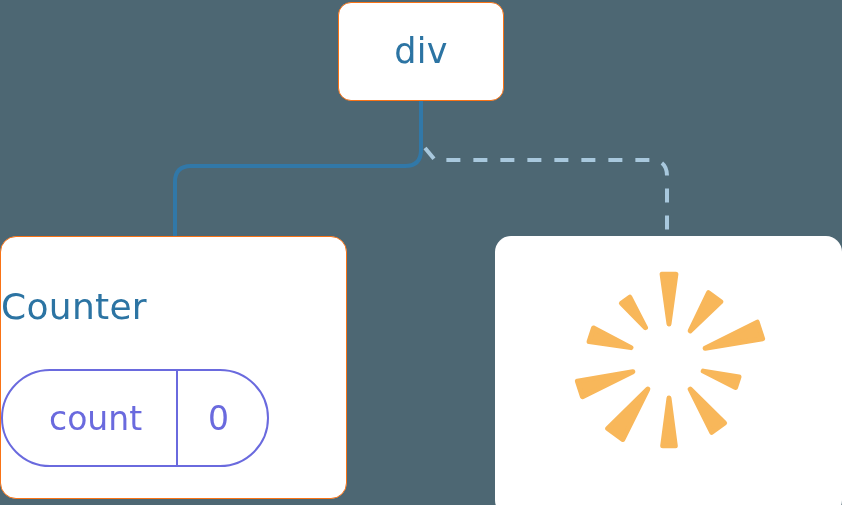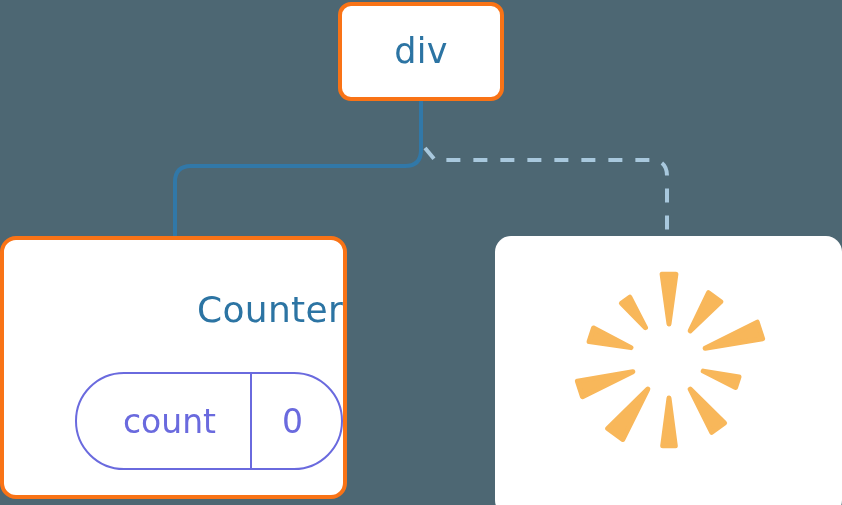--- a/index.html
+++ b/index.html
@@ -32,21 +32,21 @@
   }
 
   
   .node {
     position: absolute;
     background: #ffffff;
     box-sizing: border-box;
     border-radius: 14px;
   }
   .node.bordered {
-    border: 4px solid #f97316;
+    border: 1px solid #f97316;
   }
 
   
   #node-div {
     left: 338px;
     top: 2px;
     width: 166px;
     height: 99px;
     border-radius: 13px;
     display: flex;
@@ -62,21 +62,21 @@
 
   
   #node-counter {
     left: 0px;
     top: 236px;
     width: 347px;
     height: 263px;
     border-radius: 16px;
     display: flex;
     flex-direction: column;
-    align-items: flex-end;
+    align-items: flex-start;
   }
   #node-counter .node-title {
     color: #2c74a3;
     font-size: 36px;
     line-height: 1;
     margin-top: 52px;
     letter-spacing: 0.3px;
   }
 
   

